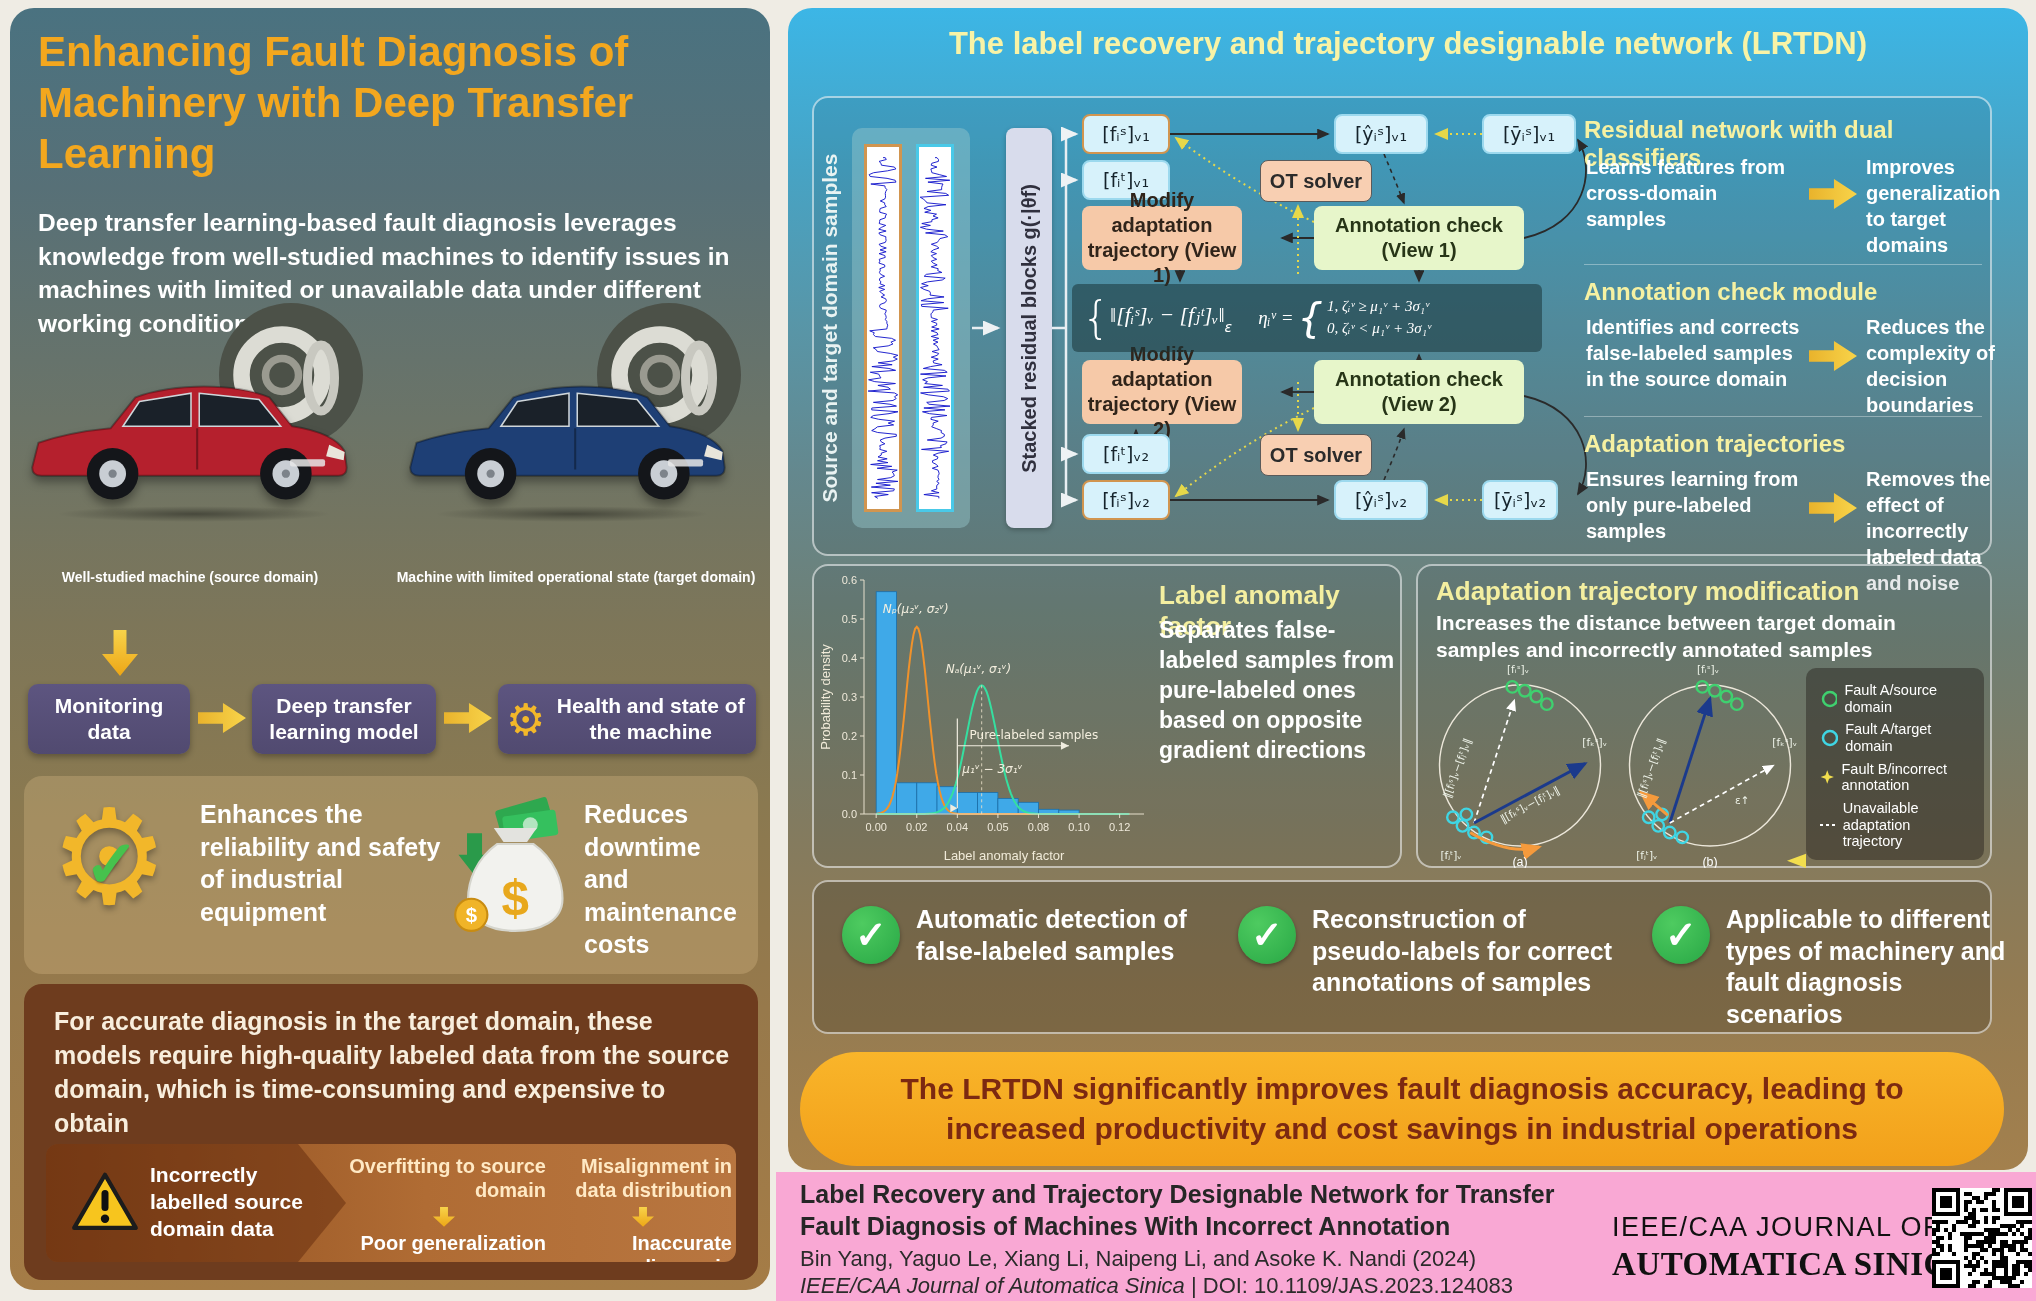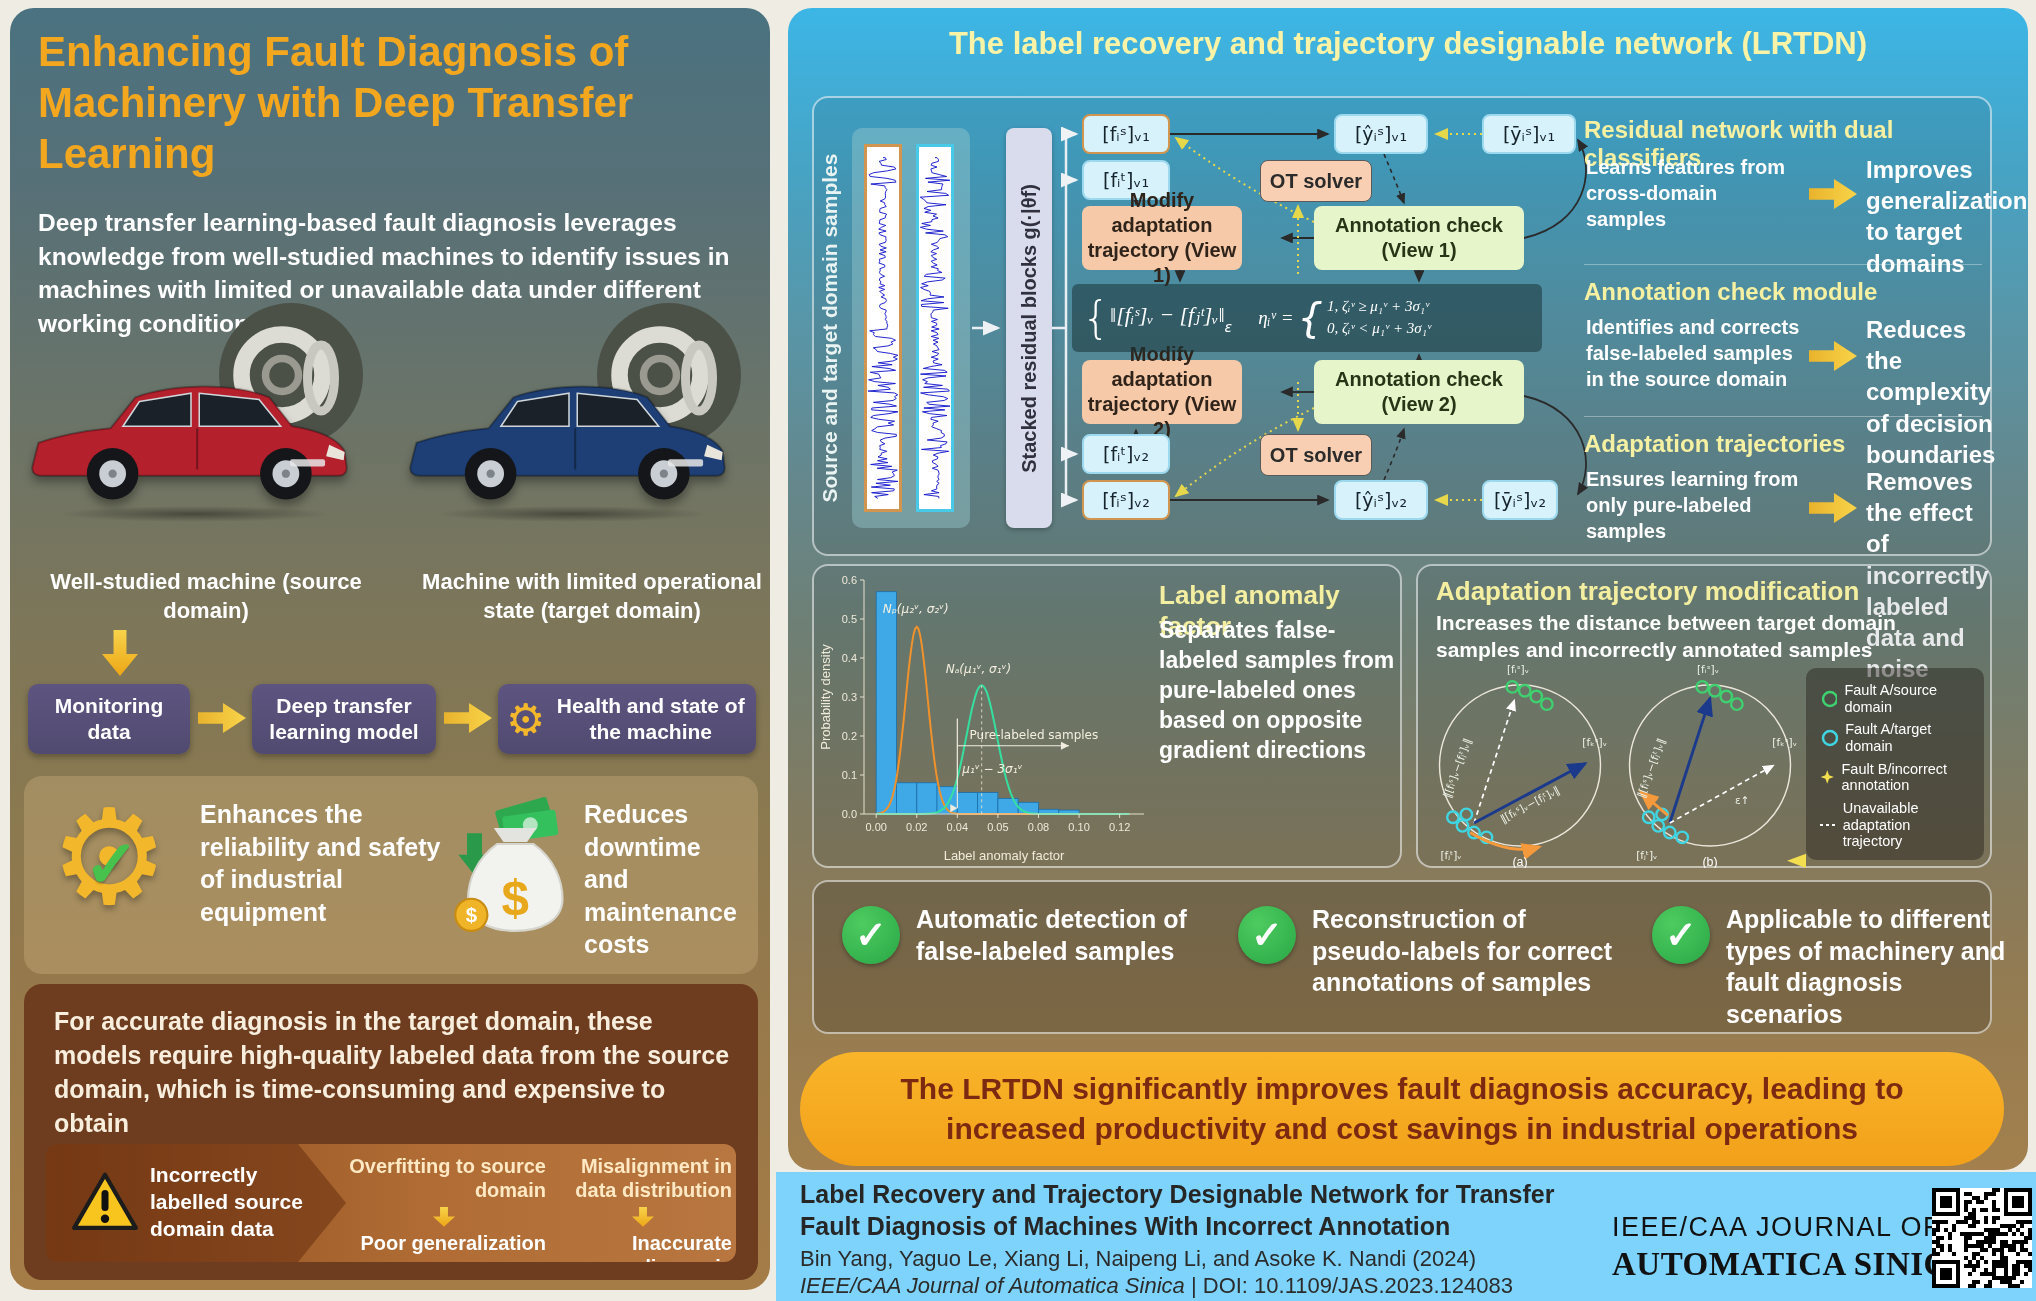--- a/index.html
+++ b/index.html
@@ -12,21 +12,21 @@
   .left-panel{position:absolute;left:10px;top:8px;width:760px;height:1282px;border-radius:24px;
     background:linear-gradient(180deg,#4a7280 0%,#577077 14%,#6b7468 32%,#7d7659 48%,#8a7950 62%,#97794b 78%,#a57c46 100%);
     overflow:hidden;}
   .left-title{left:28px;top:18px;width:700px;font-size:42px;line-height:1.22;font-weight:800;color:#f3a71e;}
   .left-intro{left:28px;top:198px;width:714px;font-size:24.5px;line-height:1.37;font-weight:700;color:#ffffff;}
   .car-group{width:345px;height:268px;}
   .bearing{position:absolute;width:150px;height:150px;}
   .car-svg{position:absolute;left:0;top:56px;width:330px;height:155px;filter:drop-shadow(0 6px 5px rgba(0,0,0,0.35));}
   .car-shadow{position:absolute;left:30px;top:206px;width:276px;height:16px;border-radius:50%;
     background:radial-gradient(ellipse at center,rgba(0,0,0,.38),rgba(0,0,0,0) 70%);}
-  .car-caption{font-size:22px;font-weight:600;color:#fff;text-align:center;line-height:1.3;padding-left:16px;}
+  .car-caption{font-size:14px;font-weight:600;color:#fff;text-align:center;line-height:1.3;}
   .down-arrow{width:36px;height:46px;background:linear-gradient(180deg,#f8d34a,#eca616);
     clip-path:polygon(32% 0,68% 0,68% 52%,100% 52%,50% 100%,0 52%,32% 52%);}
   .flow-box{background:linear-gradient(180deg,#5d5580,#514a70);border-radius:10px;color:#fff;
     font-size:21px;font-weight:600;display:flex;align-items:center;justify-content:center;text-align:center;
     line-height:1.25;box-shadow:0 3px 6px rgba(0,0,0,.3);padding:4px 8px;box-sizing:border-box;}
   .r-arrow{width:48px;height:36px;background:linear-gradient(90deg,#e9b32c,#f8d44a);
     clip-path:polygon(0 34%,52% 34%,52% 8%,100% 50%,52% 92%,52% 66%,0 66%);}
   .benefits{left:14px;top:768px;width:734px;height:198px;border-radius:18px;background:rgba(222,193,140,0.30);}
   .benefit-text{font-size:25px;line-height:1.3;font-weight:700;color:#fff;}
   .gearwrap{width:140px;height:150px;}
@@ -72,21 +72,21 @@
     font-size:20px;font-weight:600;display:flex;align-items:center;justify-content:center;text-align:center;line-height:1.25;}
   .formula-band{position:absolute;left:258px;top:186px;width:470px;height:68px;background:rgba(25,52,57,0.55);
     border-radius:6px;color:#fff;display:flex;align-items:center;}
   .brace{font-size:44px;font-weight:300;line-height:1;color:#fff;font-family:"DejaVu Sans",sans-serif;}
   .formula1{font-size:22px;font-style:italic;font-family:"Liberation Serif","DejaVu Serif",serif;}
   .f1sub{font-size:14px;vertical-align:-10px;}
   .formula2{display:flex;align-items:center;font-family:"Liberation Serif","DejaVu Serif",serif;font-style:italic;}
   .cases{font-size:15px;line-height:1.45;font-style:italic;}
   .bullet-head{position:absolute;font-size:24px;font-weight:700;color:#f6f1a2;}
   .bullet-left{position:absolute;width:215px;font-size:20px;line-height:1.3;font-weight:600;color:#fff;}
-  .bullet-right{position:absolute;width:135px;font-size:24px;line-height:1.3;font-weight:600;color:#fff;}
+  .bullet-right{position:absolute;width:135px;font-size:20px;line-height:1.3;font-weight:600;color:#fff;}
   .divider{position:absolute;left:770px;width:398px;height:1px;background:rgba(255,255,255,0.35);}
   .chart-panel{left:24px;top:556px;width:590px;height:304px;}
   .chart-head{position:absolute;left:345px;top:14px;width:240px;font-size:26px;font-weight:700;color:#f4efa0;}
   .chart-desc{position:absolute;left:345px;top:50px;width:240px;font-size:23px;line-height:1.3;font-weight:600;color:#fff;}
   .tick{fill:#efe9da;font-size:11px;font-family:"Liberation Sans",sans-serif;}
   .axlab{fill:#f0ead8;font-size:13px;font-family:"Liberation Sans",sans-serif;}
   .ann{fill:#f4efdf;font-size:12px;font-family:"DejaVu Sans",sans-serif;}
   .ax{stroke:#e6dfcc;stroke-width:1;}
   .traj-panel{left:628px;top:556px;width:576px;height:304px;}
   .traj-head{position:absolute;left:18px;top:10px;font-size:26px;font-weight:700;color:#f4efa0;}
@@ -100,21 +100,21 @@
   .outcomes{left:24px;top:872px;width:1180px;height:154px;background:rgba(45,40,30,0.25);}
   .ocheck{position:absolute;width:58px;height:58px;border-radius:50%;
     background:radial-gradient(circle at 35% 30%,#4ecb60,#28a745);display:flex;align-items:center;justify-content:center;
     color:#fff;font-size:38px;font-weight:800;box-shadow:0 2px 4px rgba(0,0,0,.35);}
   .otext{position:absolute;width:292px;font-size:25px;line-height:1.26;font-weight:700;color:#fff;}
   .banner{left:12px;top:1044px;width:1204px;height:114px;border-radius:57px;
     background:linear-gradient(180deg,#f9b52a,#f2a01a);display:flex;align-items:center;justify-content:center;
     text-align:center;padding:16px 80px;box-sizing:border-box;font-size:30px;line-height:1.35;font-weight:800;color:#7c2911;}
 
   
-  .footer{position:absolute;left:776px;top:1172px;width:1260px;height:129px;background:#7dd3fc;}
+  .footer{position:absolute;left:776px;top:1172px;width:1260px;height:129px;background:#f9a8d4;}
   .ft1{position:absolute;left:24px;top:8px;font-size:25px;font-weight:700;color:#262626;}
   .ft2{position:absolute;left:24px;top:40px;font-size:25px;font-weight:700;color:#262626;}
   .fauth{position:absolute;left:24px;top:74px;font-size:22px;color:#2b2b2b;}
   .fjour{position:absolute;left:24px;top:101px;font-size:22px;color:#2b2b2b;}
   .fjour .it{font-style:italic;}
   .logo1{position:absolute;left:836px;top:40px;font-size:27px;letter-spacing:1.5px;color:#111;font-weight:500;}
   .logo2{position:absolute;left:836px;top:74px;font-size:33px;letter-spacing:0.5px;color:#111;font-weight:800;
     font-family:"Liberation Serif","DejaVu Serif",serif;}
   .qr{position:absolute;left:1156px;top:16px;width:100px;height:100px;}
 </style>

